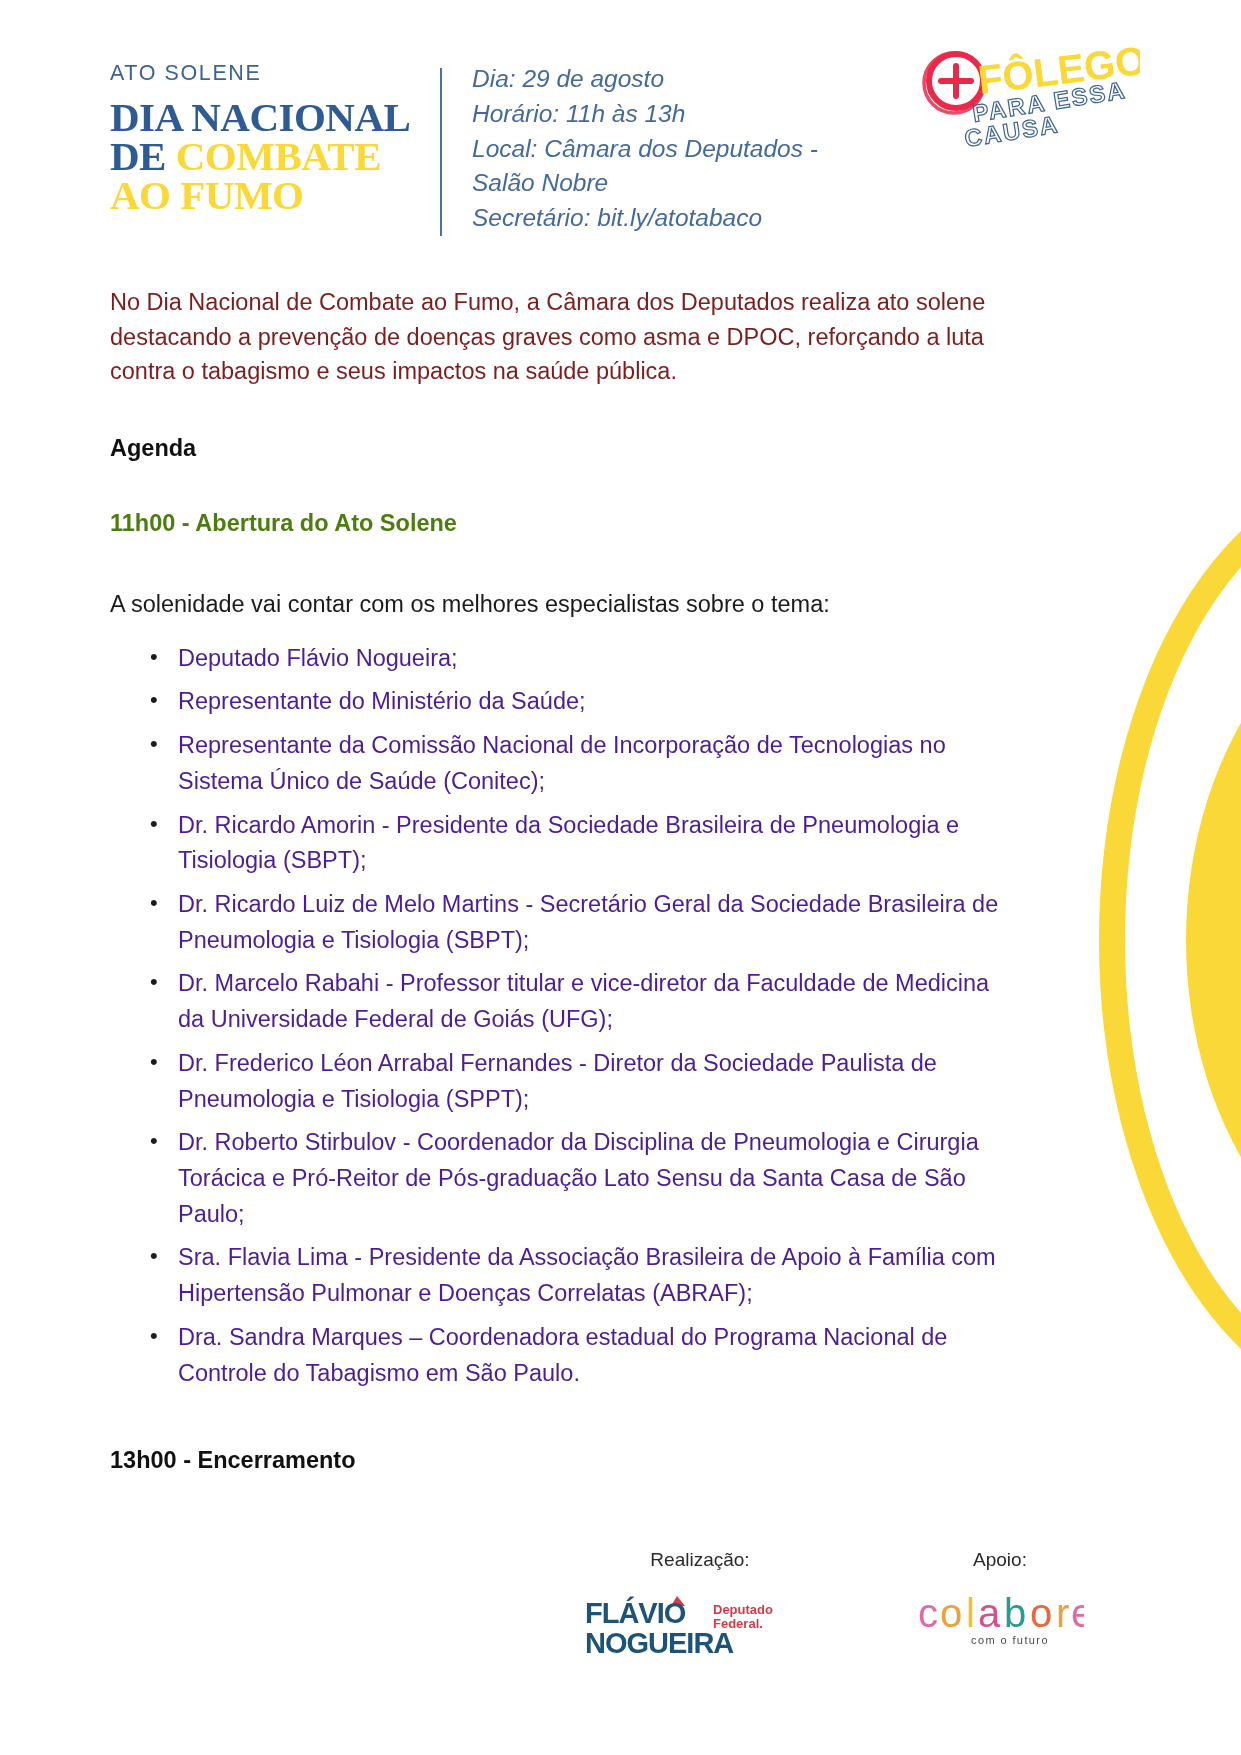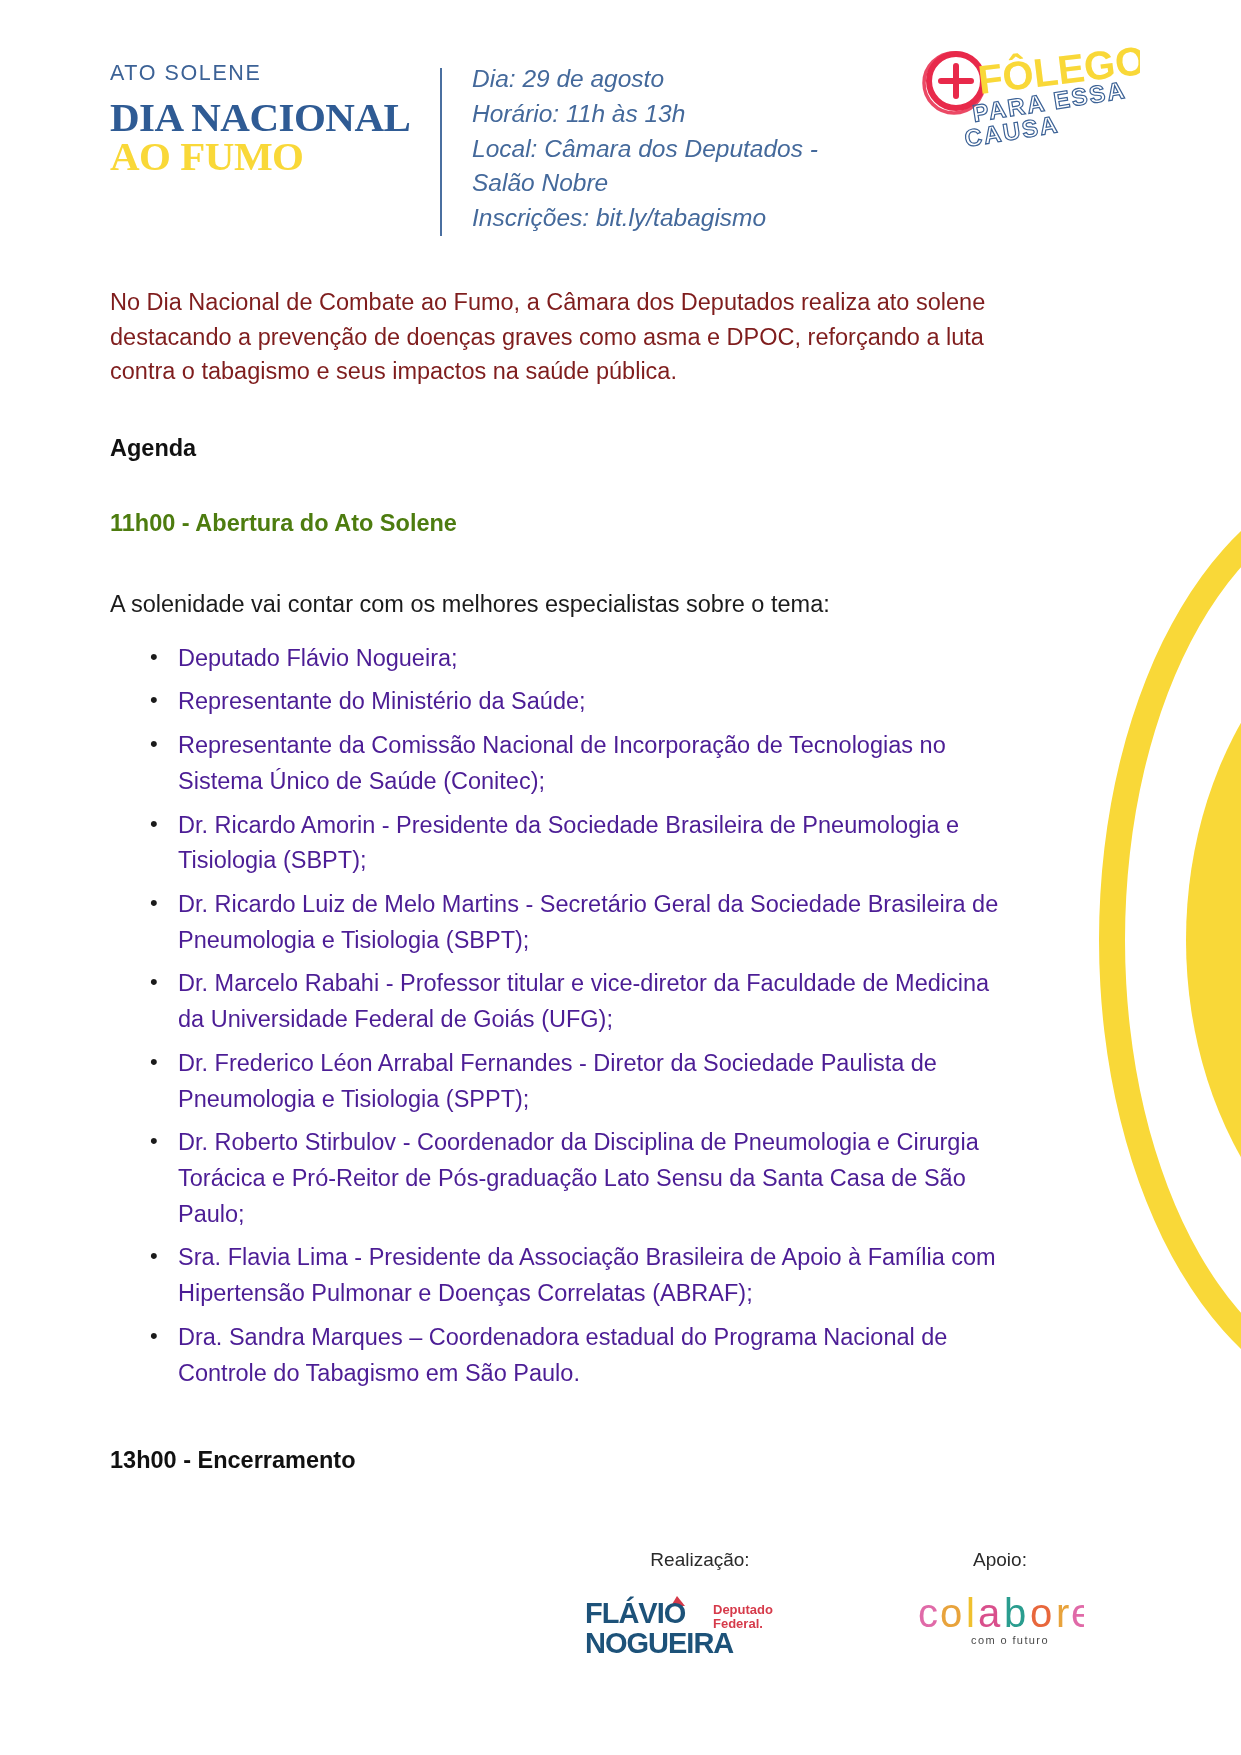--- a/index.html
+++ b/index.html
@@ -220,32 +220,33 @@
 </div>
 
 <div class="page">
 
   <div class="header">
 
     <div class="header-left">
       <div class="kicker">ATO SOLENE</div>
       <div class="bigtitle">
         <span class="ln c-blue">DIA NACIONAL</span>
+        <span class="ln"><span class="c-blue">DE </span><span class="c-yellow">COMBATE</span></span>
         <span class="ln c-yellow">AO FUMO</span>
       </div>
     </div>
 
     <div class="vdivider"></div>
 
     <div class="header-right">
       <div class="evline">Dia: 29 de agosto</div>
       <div class="evline">Horário: 11h às 13h</div>
       <div class="evline">Local: Câmara dos Deputados -</div>
       <div class="evline">Salão Nobre</div>
-      <div class="evline">Inscrições: bit.ly/tabagismo</div>
+      <div class="evline">Secretário: bit.ly/atotabaco</div>
     </div>
   </div>
 
   <div class="folego">
     <svg width="230" height="120" viewBox="0 0 230 120" xmlns="http://www.w3.org/2000/svg">
       <g>
         <circle cx="46" cy="37" r="27" fill="none" stroke="#e8294a" stroke-width="6"></circle>
         <circle cx="44" cy="39" r="30" fill="none" stroke="#e8294a" stroke-width="3.5" opacity="0.85"></circle>
         <path d="M46 22 L46 52 M31 37 L61 37" stroke="#e8294a" stroke-width="6" stroke-linecap="round"></path>
       </g>

